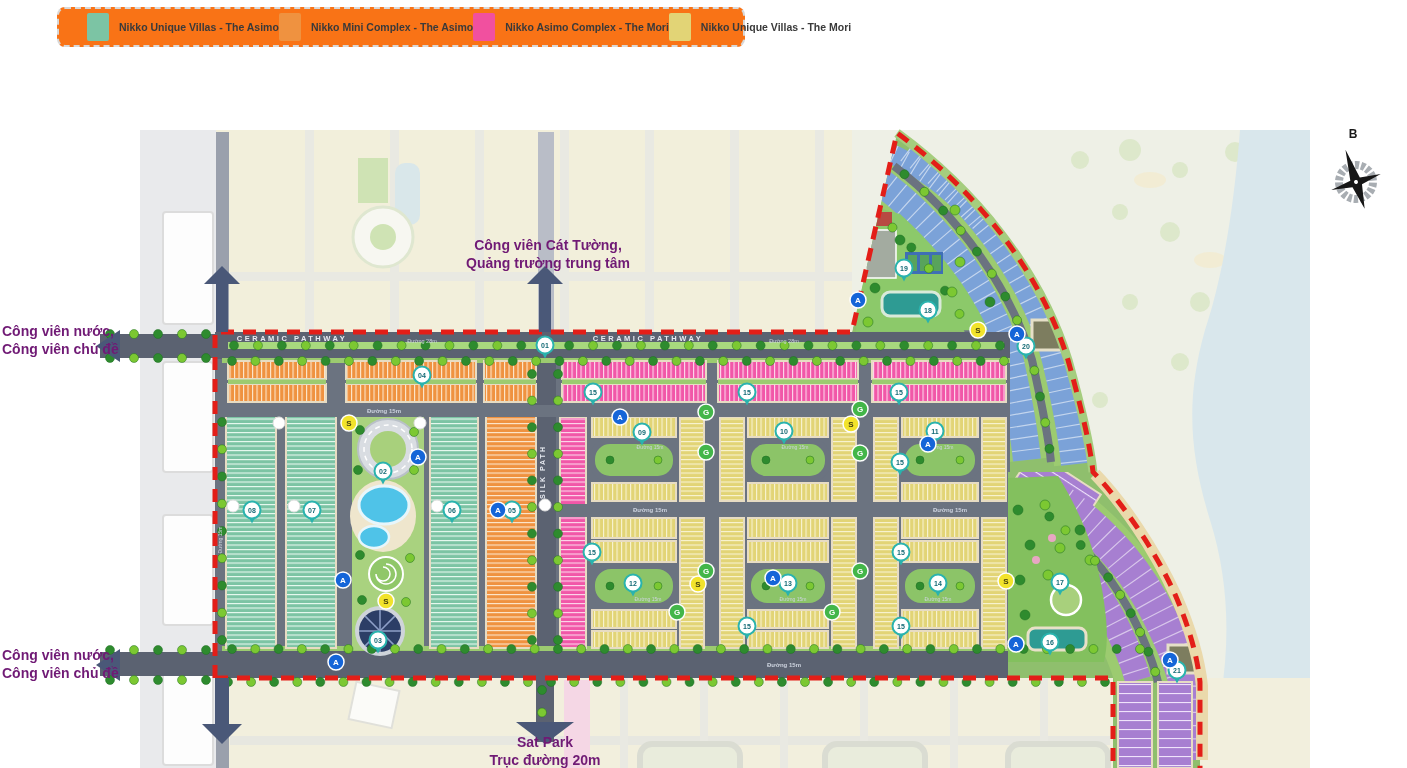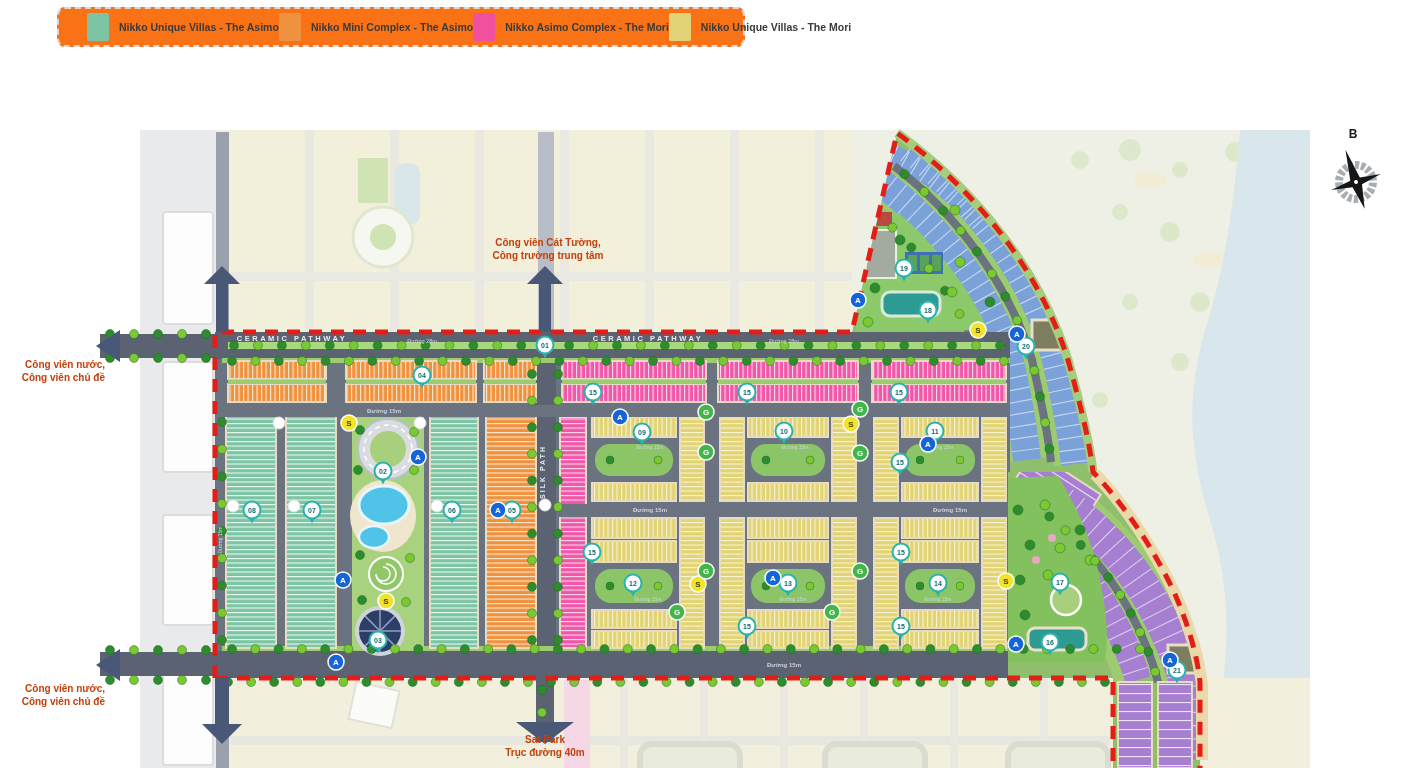--- a/index.html
+++ b/index.html
@@ -5,23 +5,23 @@
   html,body{margin:0;padding:0;background:#fff;}
   .stage{position:relative;width:1407px;height:768px;background:#ffffff;overflow:hidden;
          font-family:"Liberation Sans",sans-serif;}
   #map{position:absolute;left:0;top:0;}
   .legend{position:absolute;left:57px;top:7px;width:688px;height:40px;background:#f97316;
           border:2px dashed #d8d8d8;border-radius:8px;display:flex;align-items:center;
           justify-content:space-between;padding:0 28px;box-sizing:border-box;}
   .legend-item{display:flex;align-items:center;gap:10px;}
   .legend-swatch{width:22px;height:28px;border-radius:2px;flex:0 0 auto;}
   .legend-label{font-size:10.5px;font-weight:700;color:#3a3a3a;white-space:nowrap;}
-  .anno{position:absolute;font-size:10px;font-weight:700;color:#c2410c;line-height:1.3;
+  .anno{position:absolute;font-size:14px;font-weight:700;color:#701a75;line-height:1.3;
         text-align:center;white-space:nowrap;}
-  .anno.right{text-align:right;margin-top:36px;}
+  .anno.right{text-align:right;}
   .compass{position:absolute;left:1320px;top:124px;width:72px;height:100px;}
 </style>
 </head>
 <body>
 
 <div class="stage">
 
   <svg id="map" width="1407" height="768" viewBox="0 0 1407 768">
       <defs>
         <pattern id="ptealh" width="4.5" height="10" patternUnits="userSpaceOnUse" patternTransform="rotate(90)">
@@ -837,33 +837,33 @@
         <span class="legend-label">Nikko Asimo Complex - The Mori</span>
       </div>
       <div class="legend-item">
         <span class="legend-swatch" style="background: rgb(226, 212, 118);"></span>
         <span class="legend-label">Nikko Unique Villas - The Mori</span>
       </div>
     </div>
 
   <div class="anno" style="left:548px;top:236px;transform:translateX(-50%)">
     <div>Công viên Cát Tường,</div>
-    <div>Công trường trung tâm</div>
+    <div>Quảng trường trung tâm</div>
   </div>
   <div class="anno right" style="left:2px;top:322px;width:103px;">
     <div>Công viên nước,</div>
     <div>Công viên chủ đề</div>
   </div>
   <div class="anno right" style="left:2px;top:646px;width:103px;">
     <div>Công viên nước,</div>
     <div>Công viên chủ đề</div>
   </div>
   <div class="anno" style="left:545px;top:733px;transform:translateX(-50%)">
     <div>Sat Park</div>
-    <div>Trục đường 40m</div>
+    <div>Trục đường 20m</div>
   </div>
 
   <svg class="compass" viewBox="0 0 72 100">
     <text x="33" y="14" font-size="12" font-weight="bold" fill="#1a1a1a" text-anchor="middle">B</text>
     <g transform="translate(36,58) rotate(-18)">
       <circle r="17" fill="none" stroke="#a8adb2" stroke-width="8" stroke-dasharray="4 2"></circle>
       <path d="M0,-34 L5,-3 L26,0 L5,4 L0,28 L-5,4 L-26,0 L-5,-3 Z" fill="#161616"></path>
       <circle r="2" fill="#fff"></circle>
     </g>
   </svg>

